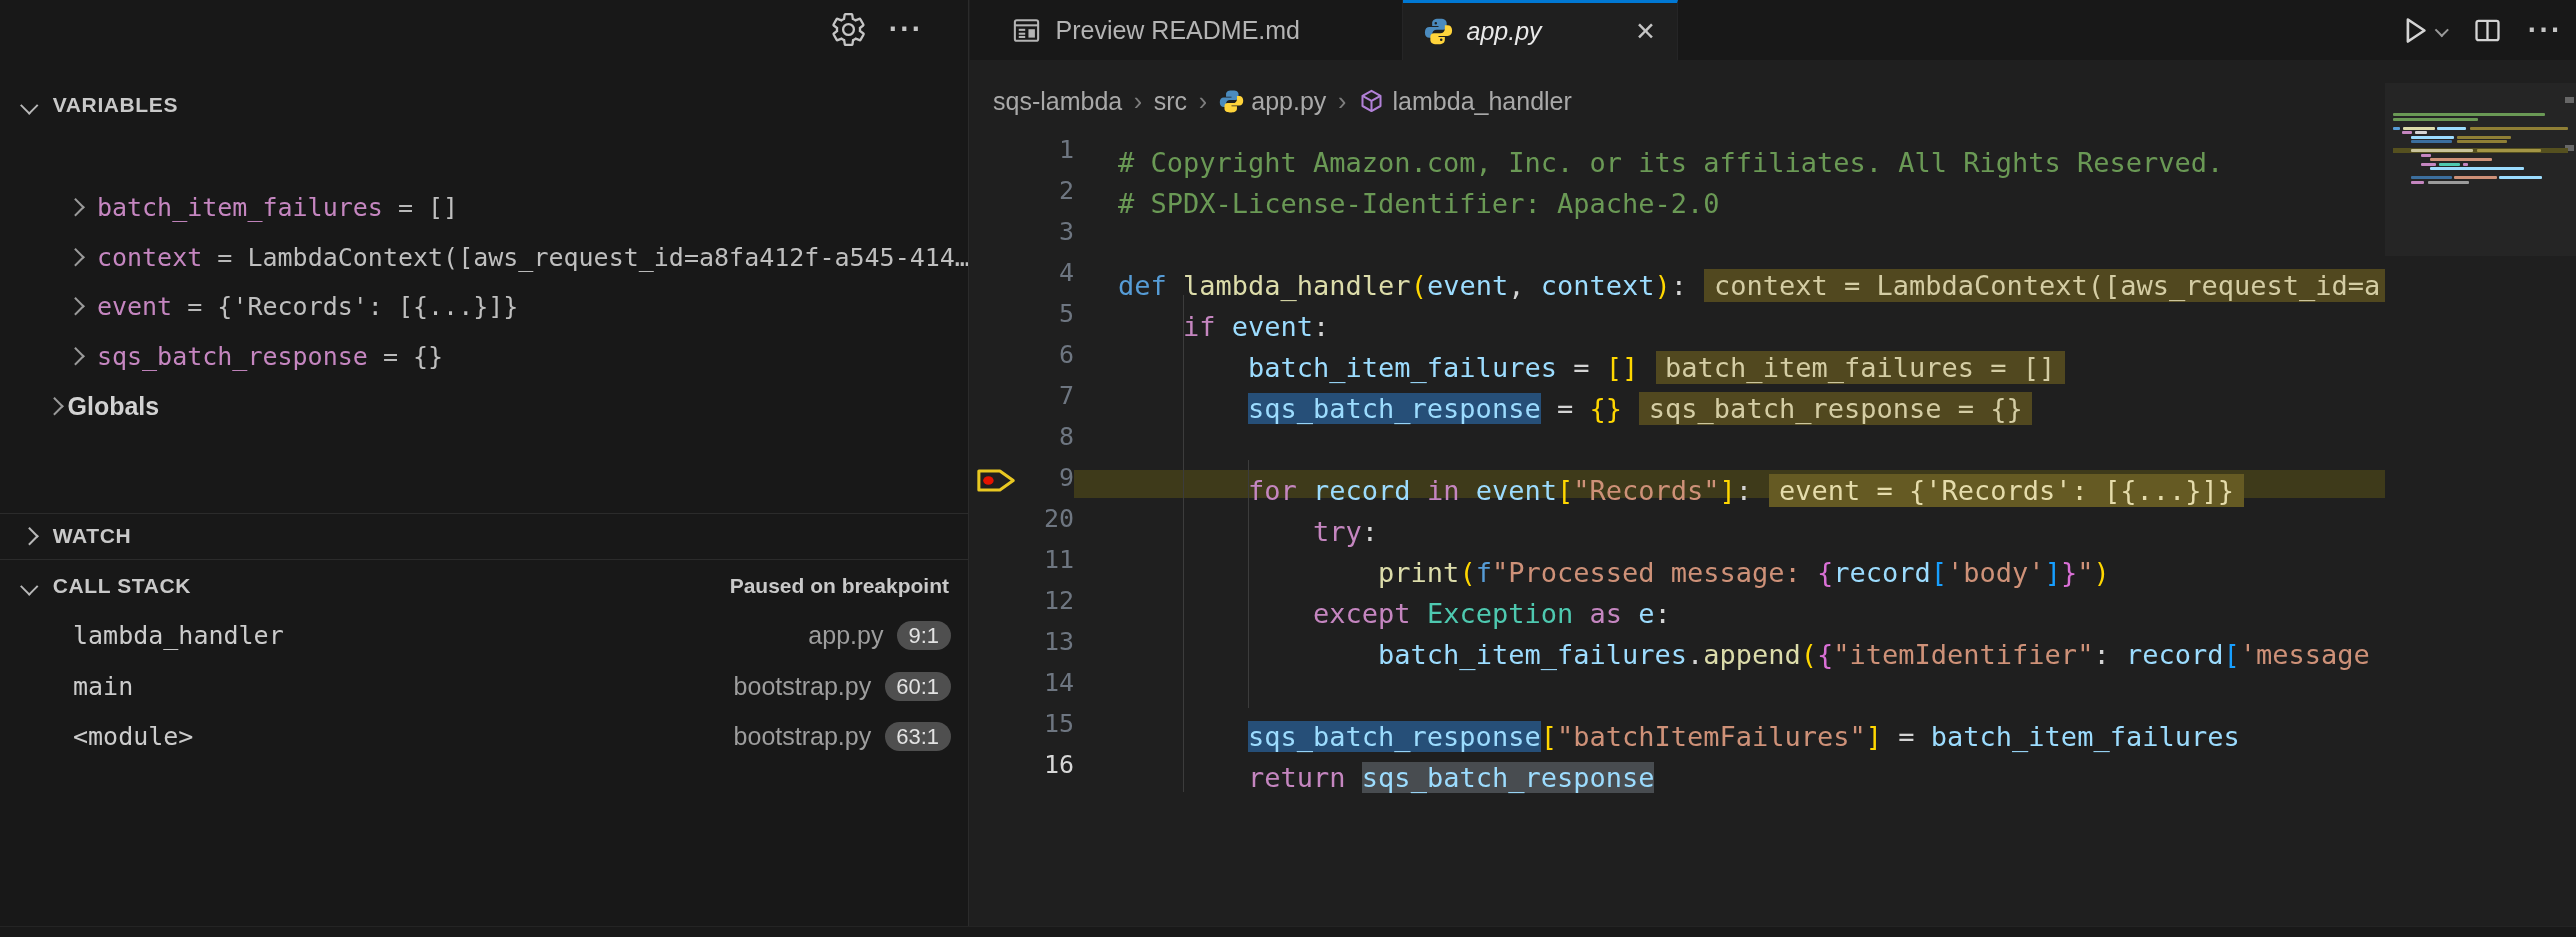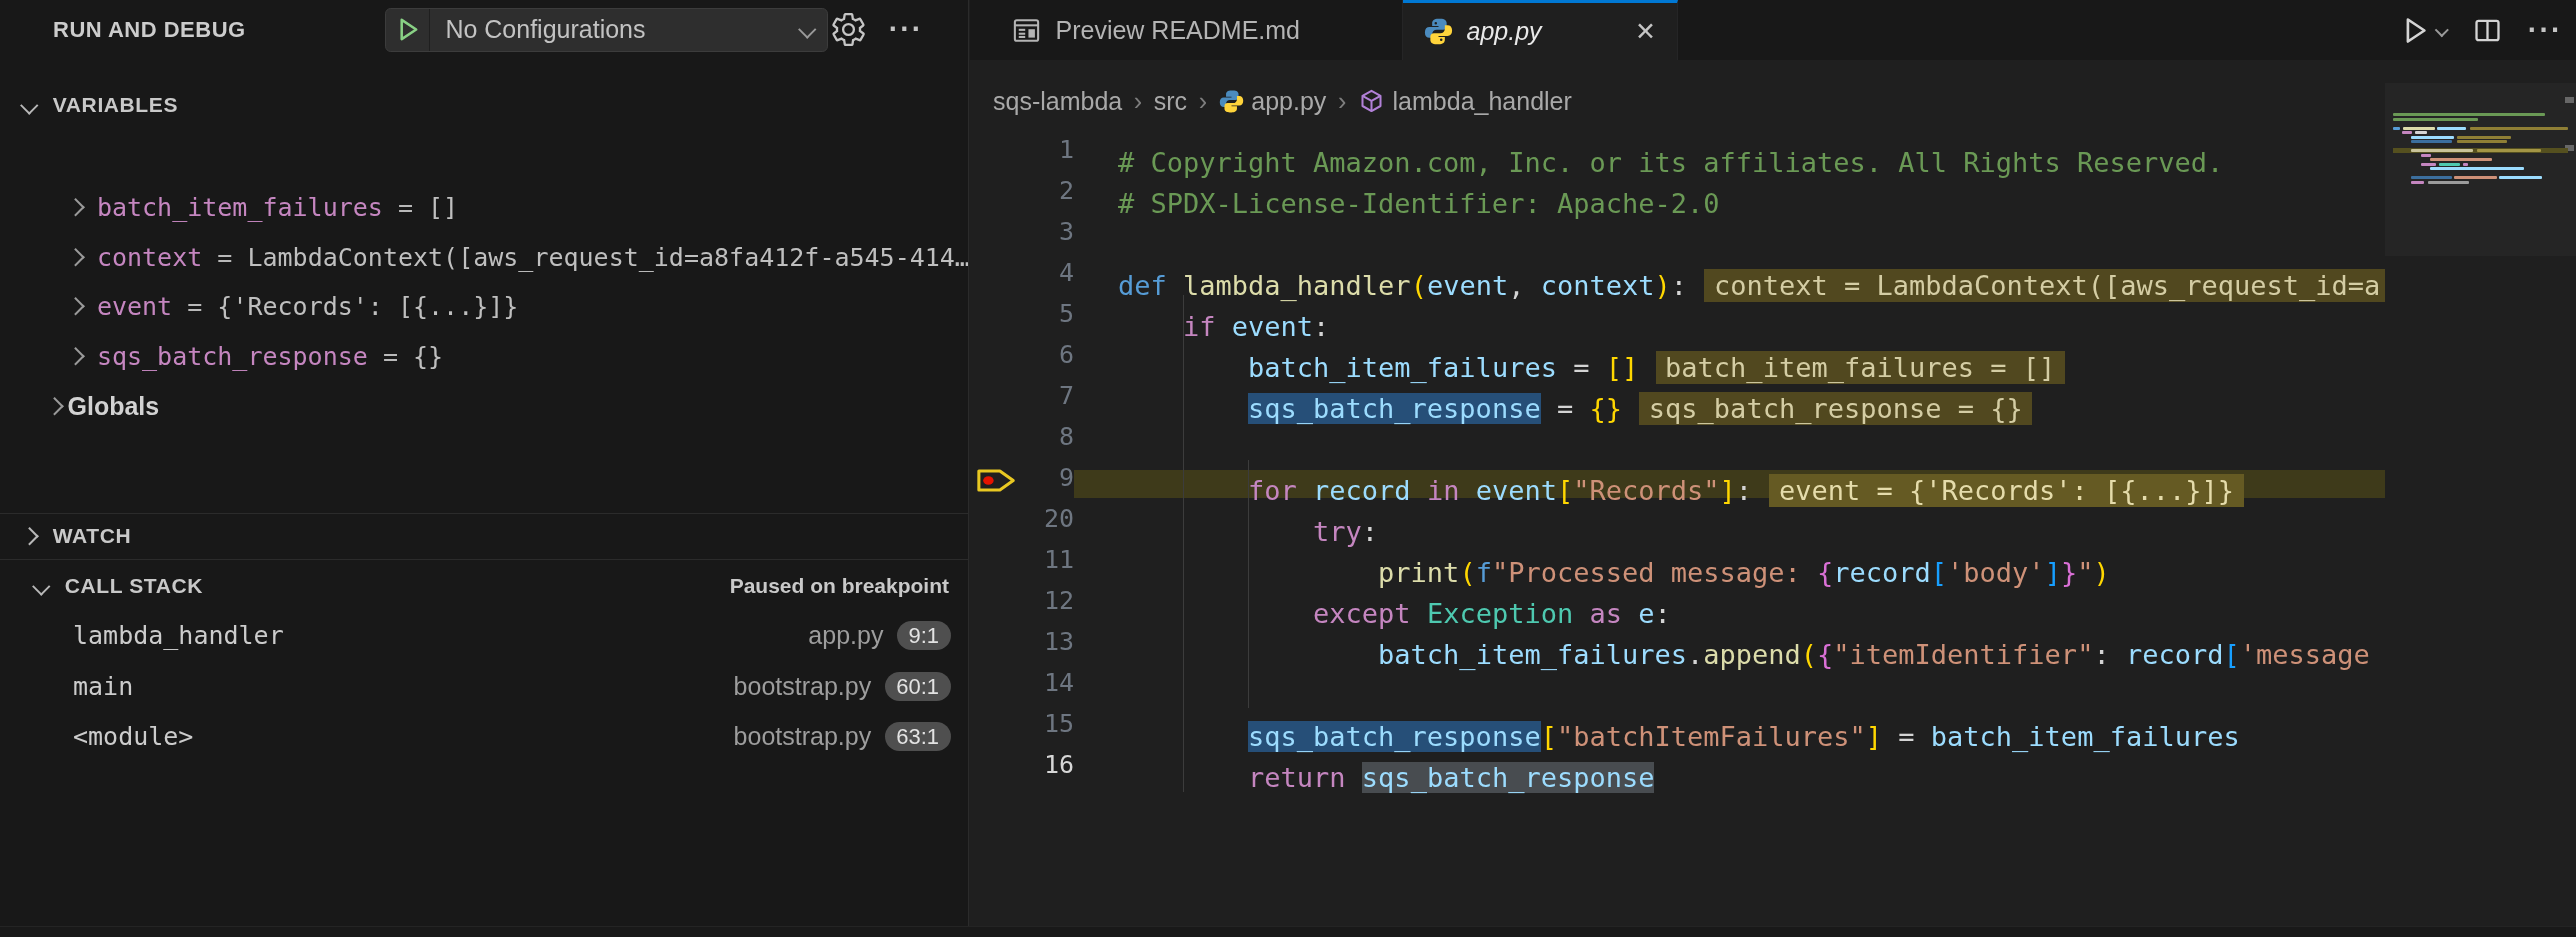--- a/index.html
+++ b/index.html
@@ -95,32 +95,20 @@
   .bottom-strip { position:absolute; left:0; right:0; bottom:0; height:12.5px; background:#191919; border-top:1px solid #242424; }
 
   svg { display:block; }
 </style>
 </head>
 <body>
 
 <div class="sidebar">
 
   <div class="sb-top">
-    <div class="sb-title">RUN AND DEBUG</div>
-    <div class="cfg">
-      <div class="cfg-play">
-        <span>
-          <svg width="29" height="29" viewBox="0 0 30 30">
-              <path d="M9 5l15 10L9 25z" fill="none" stroke="#89D185" stroke-width="2.6" stroke-linejoin="round"></path>
-            </svg>
-        </span>
-      </div>
-      <div class="cfg-label">No Configurations</div>
-      <span class="chev down dim cfg-chev"></span>
-    </div>
     <div class="icon-btn" style="left:826px;">
       <span>
         <svg width="37" height="37" viewBox="0 0 24 24">
             <path d="M19.4 13c.04-.33.06-.66.06-1s-.02-.67-.06-1l2.1-1.6c.2-.15.25-.42.13-.64l-2-3.46c-.12-.22-.39-.3-.61-.22l-2.5 1a7.3 7.3 0 0 0-1.7-1l-.4-2.65A.5.5 0 0 0 14 2h-4a.5.5 0 0 0-.5.42l-.4 2.65c-.6.25-1.17.58-1.7 1l-2.5-1a.5.5 0 0 0-.6.22l-2 3.46c-.13.22-.07.5.12.64L4.6 11c-.04.33-.06.66-.06 1s.02.67.06 1l-2.1 1.6c-.2.15-.25.42-.13.64l2 3.46c.12.22.39.3.61.22l2.5-1c.52.42 1.1.75 1.7 1l.4 2.65c.04.24.25.42.5.42h4c.25 0 .46-.18.5-.42l.4-2.65c.6-.25 1.17-.58 1.7-1l2.5 1c.22.08.49 0 .61-.22l2-3.46a.5.5 0 0 0-.13-.64L19.4 13zM12 15.5a3.5 3.5 0 1 1 0-7 3.5 3.5 0 0 1 0 7z" fill="none" stroke="#c5c5c5" stroke-width="1.5"></path>
           </svg>
       </span>
     </div>
     <div class="icon-btn" style="left:884px;">
       <span class="dots">···</span>
     </div>
@@ -156,21 +144,21 @@
 
   <div class="divider" style="top:513px;"></div>
 
   <div class="sb-row" style="top:514px; height:44px; padding-left:23px; gap:17.3px;">
     <span class="chev right"></span>
     <span class="sec-header">WATCH</span>
   </div>
 
   <div class="divider" style="top:559px;"></div>
 
-  <div class="sb-row" style="top:564px; height:44px; padding-left:35px; gap:17.3px;">
+  <div class="sb-row" style="top:564px; height:44px; padding-left:23px; gap:17.3px;">
     <span class="chev down"></span>
     <span class="sec-header">CALL STACK</span>
     <span class="paused">Paused on breakpoint</span>
   </div>
 
   <div class="sb-row frame-row" style="top:610px; height:51px; padding-left:73px;">
     <span class="frame-fn mono">lambda_handler</span>
     <span class="frame-right">
       <span class="frame-file">app.py</span>
       <span class="badge">9:1</span>

